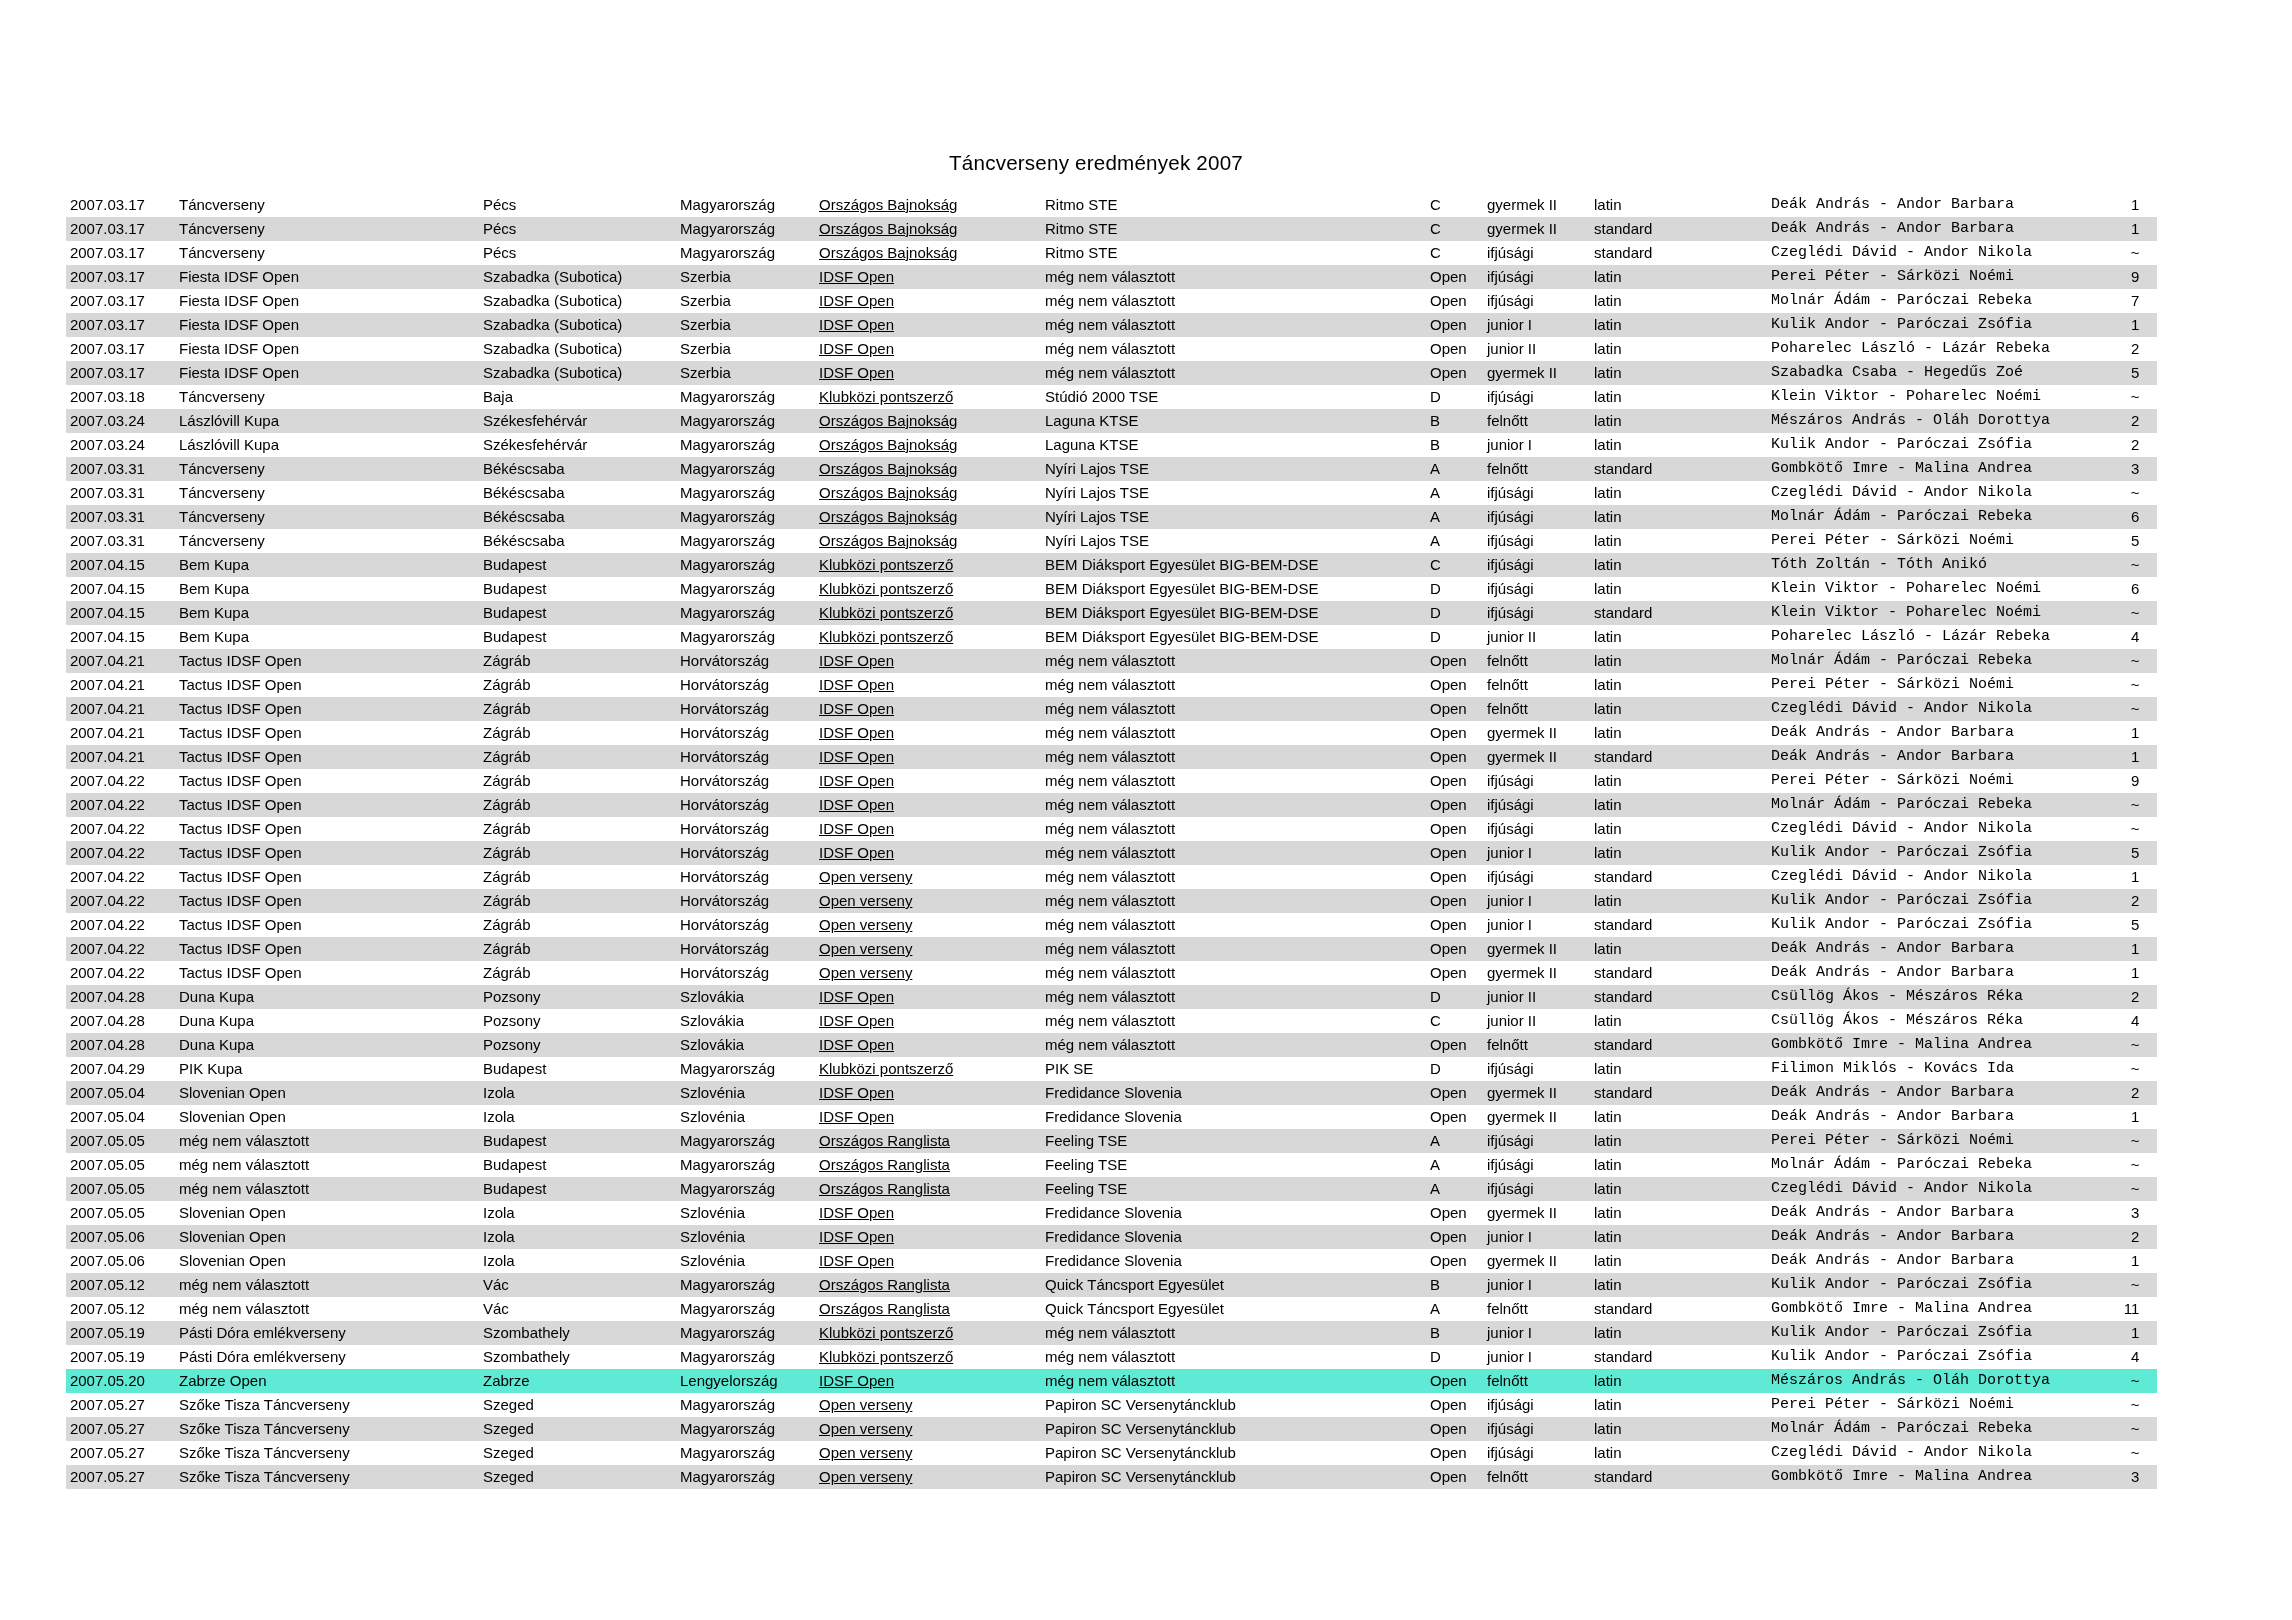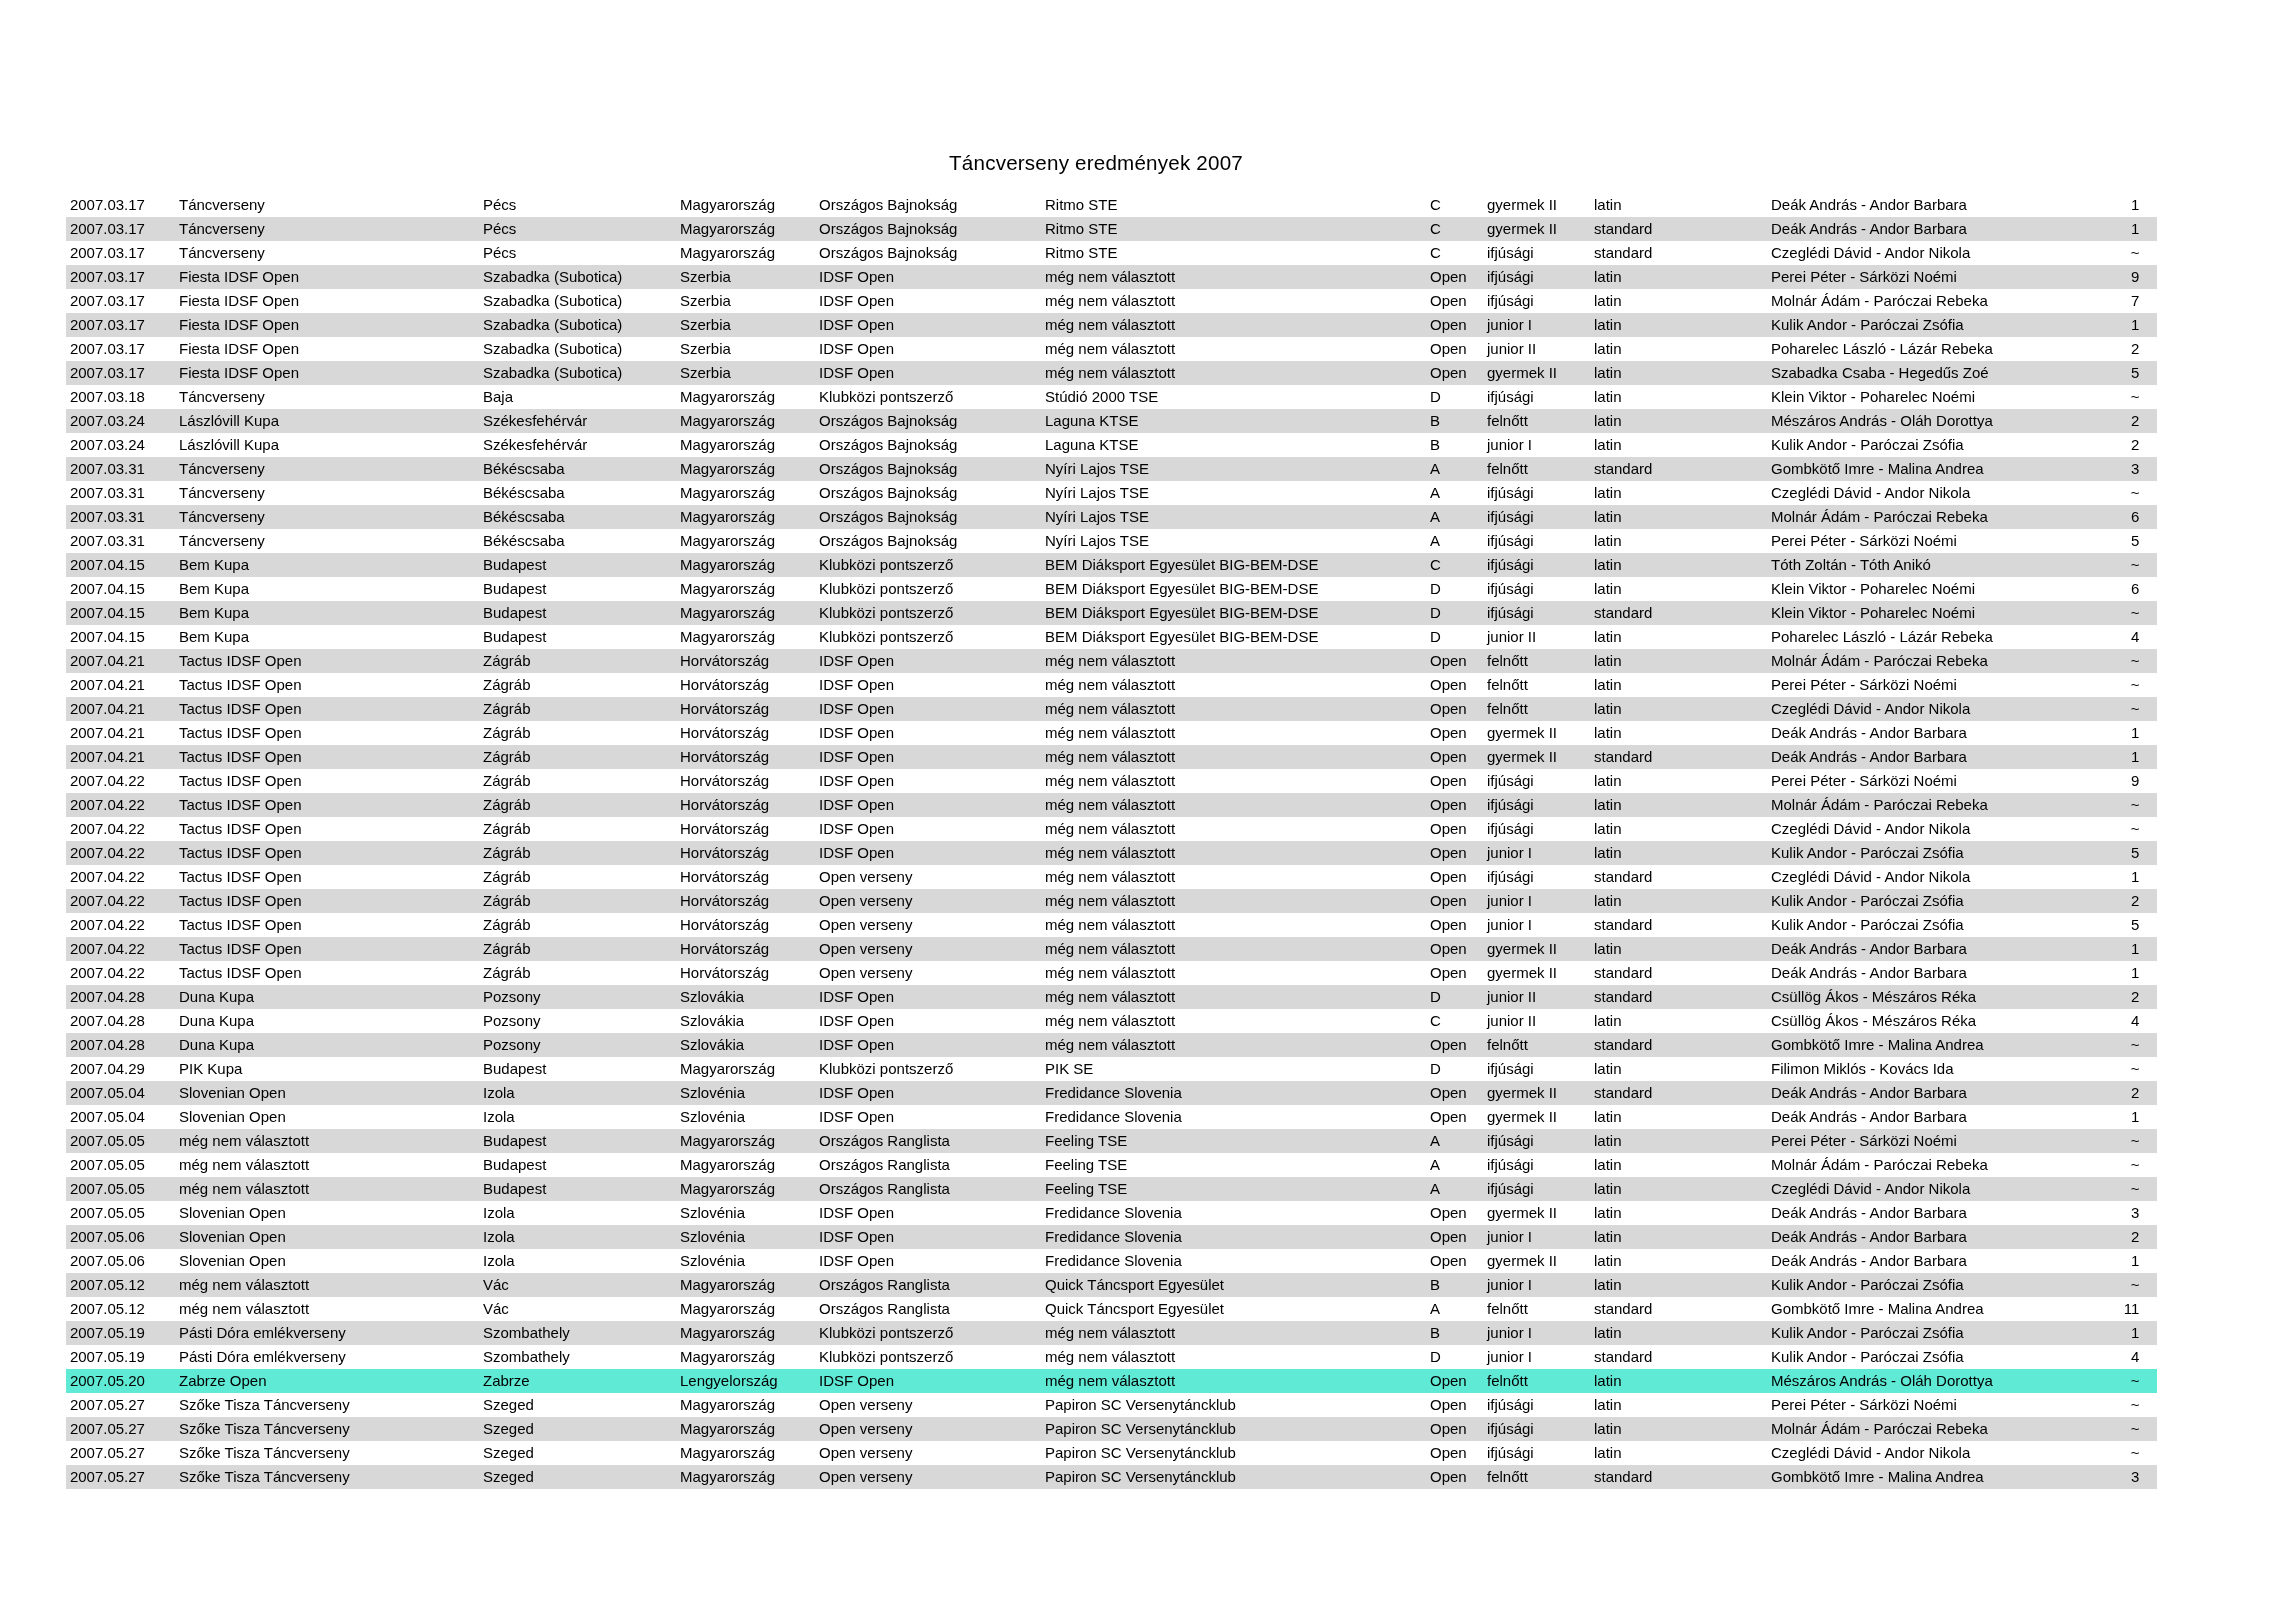--- a/index.html
+++ b/index.html
@@ -14,26 +14,26 @@
   .table{position:absolute;top:193px;left:66px;width:2091px;}
   .row{position:relative;height:24px;}
   .cell{
     position:absolute;top:0;line-height:24px;font-size:15px;
     white-space:nowrap;
   }
   .col-date{left:3.9px;}
   .col-event{left:113px;}
   .col-city{left:417px;}
   .col-country{left:614px;}
-  .col-type{left:753px;}
+  .col-type{left:753px;text-decoration:underline;}
   .col-club{left:979px;}
   .col-class{left:1364px;}
   .col-age{left:1421px;}
   .col-style{left:1528px;}
-  .col-couple{left:1705px;}
+  .col-couple{left:1705px;font-family:Liberation Mono, monospace;}
   .col-place{left:auto;right:17.6px;width:88px;text-align:right;}
 </style>
 </head>
 <body>
 
 <div class="page">
   <div class="title">Táncverseny eredmények 2007</div>
   <div class="table" id="results-table">
       <div class="row">
         <span class="cell col-date">2007.03.17</span>

